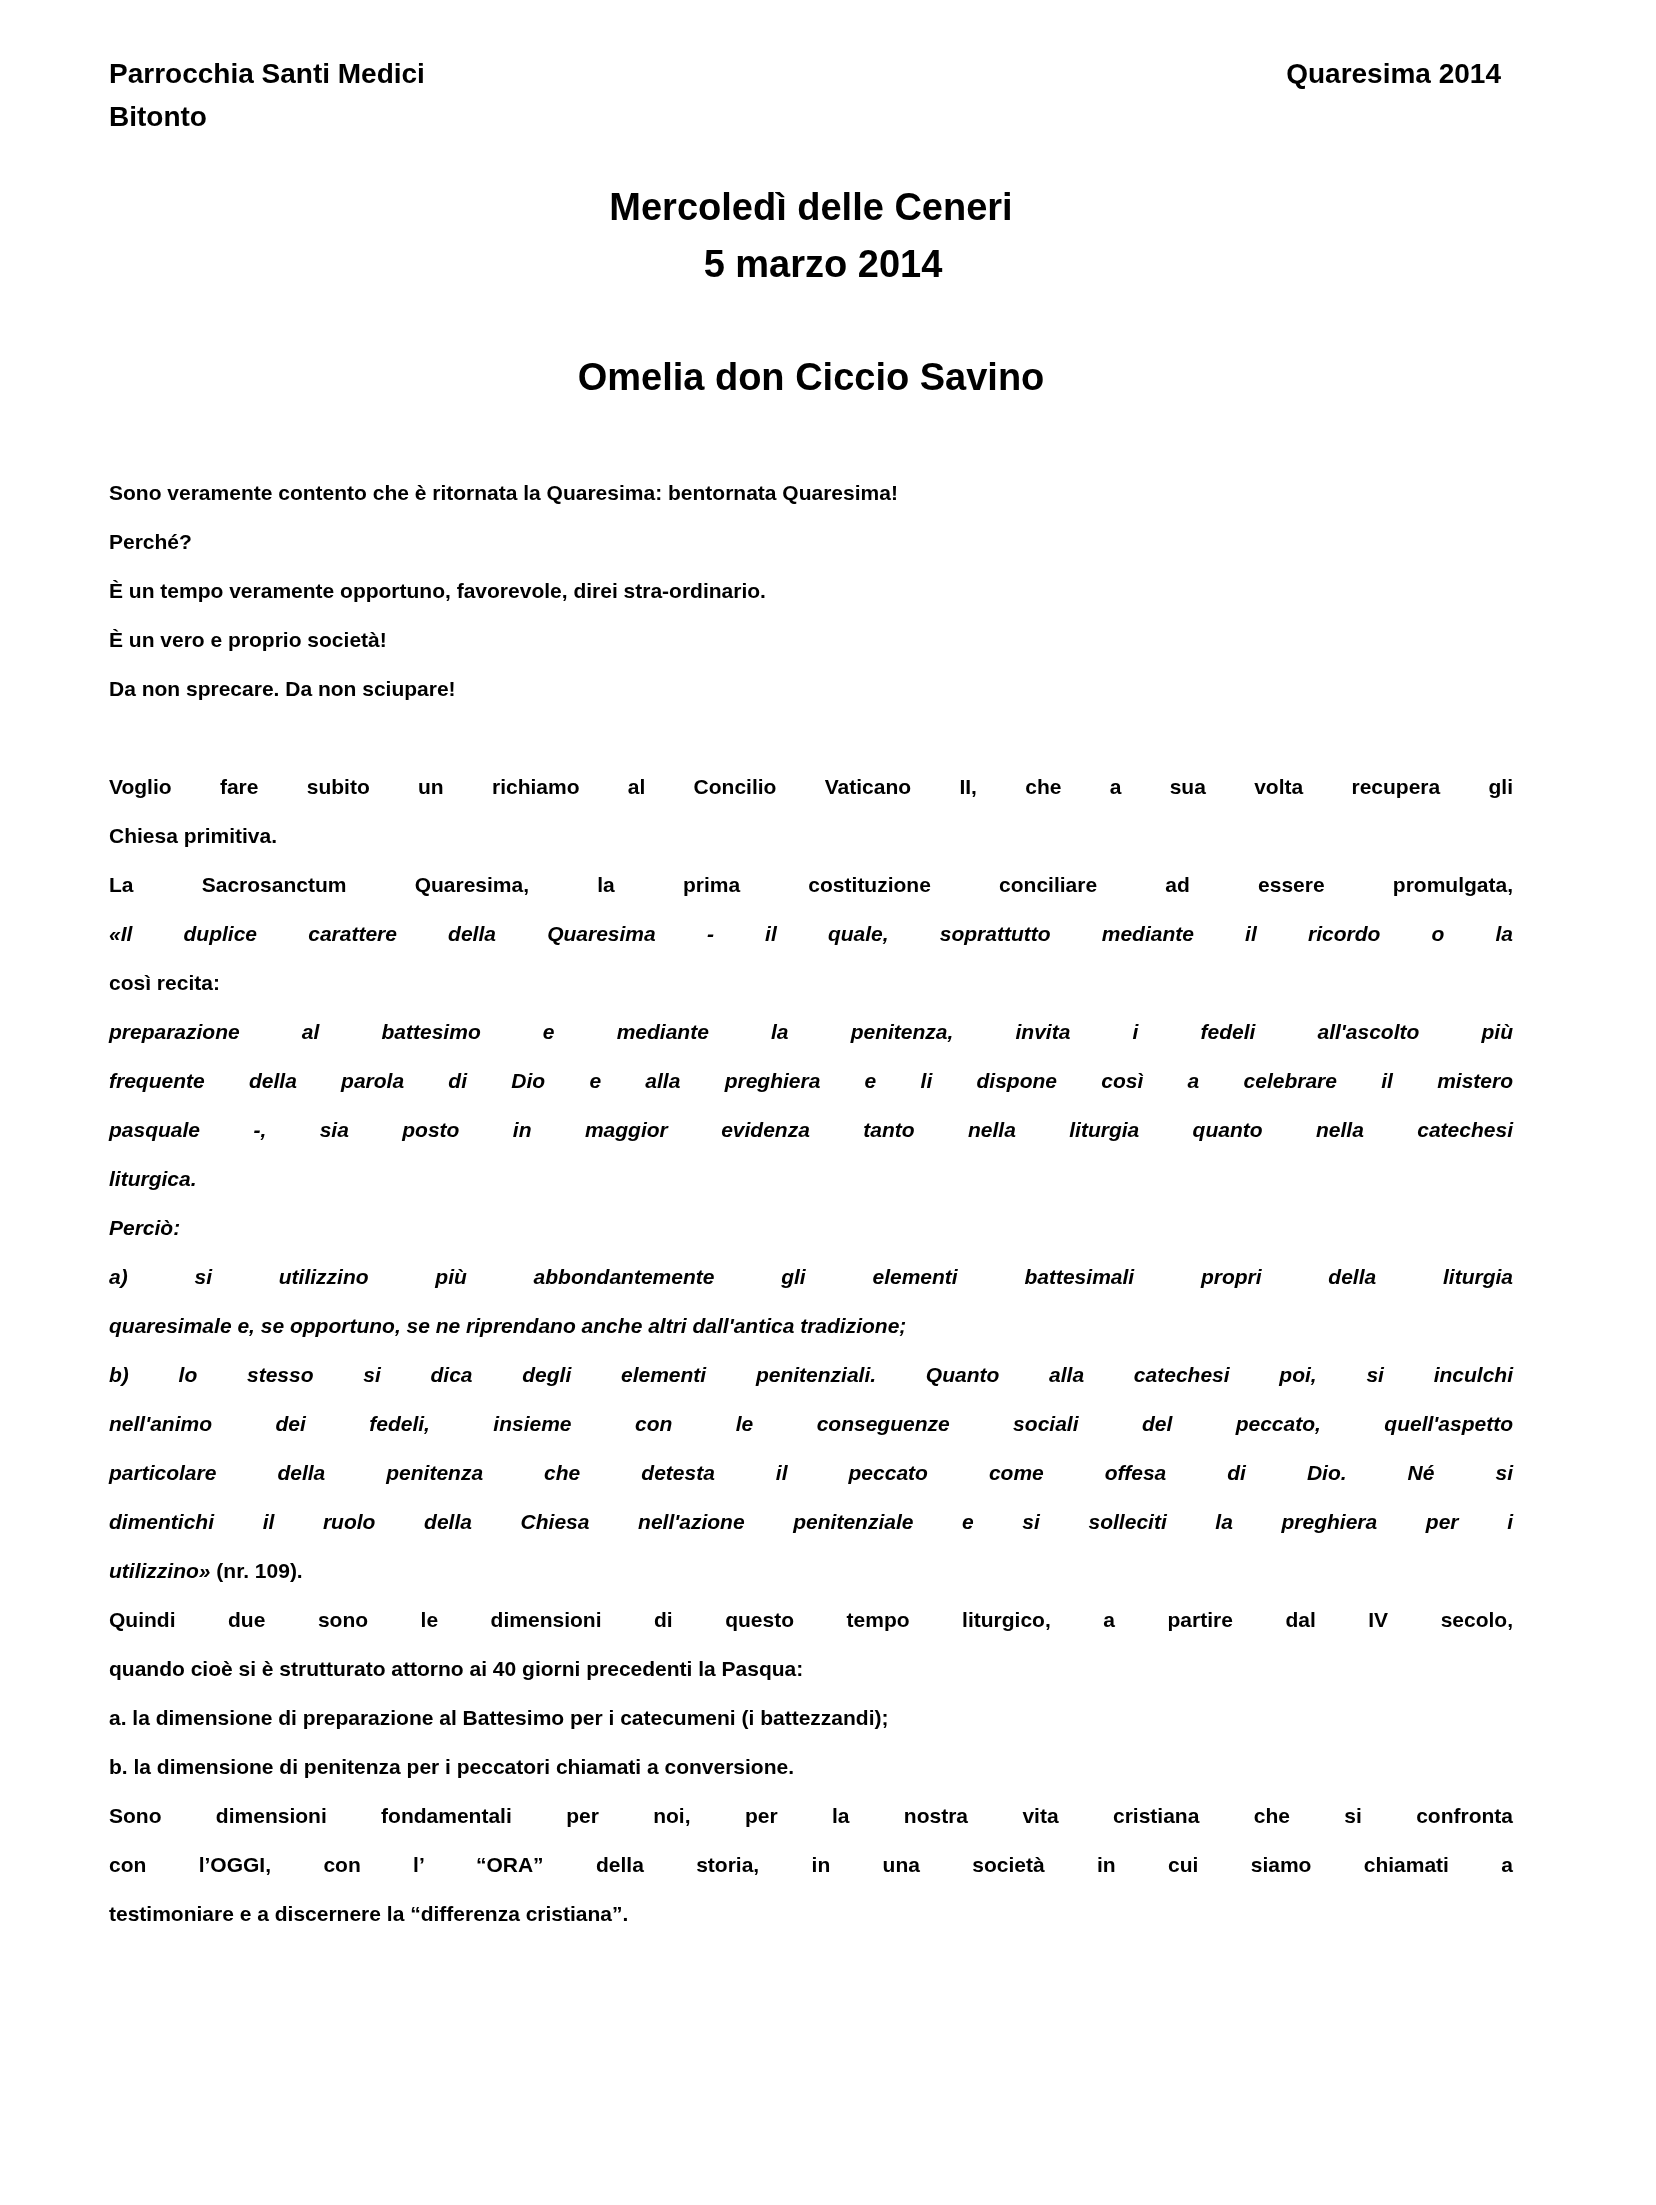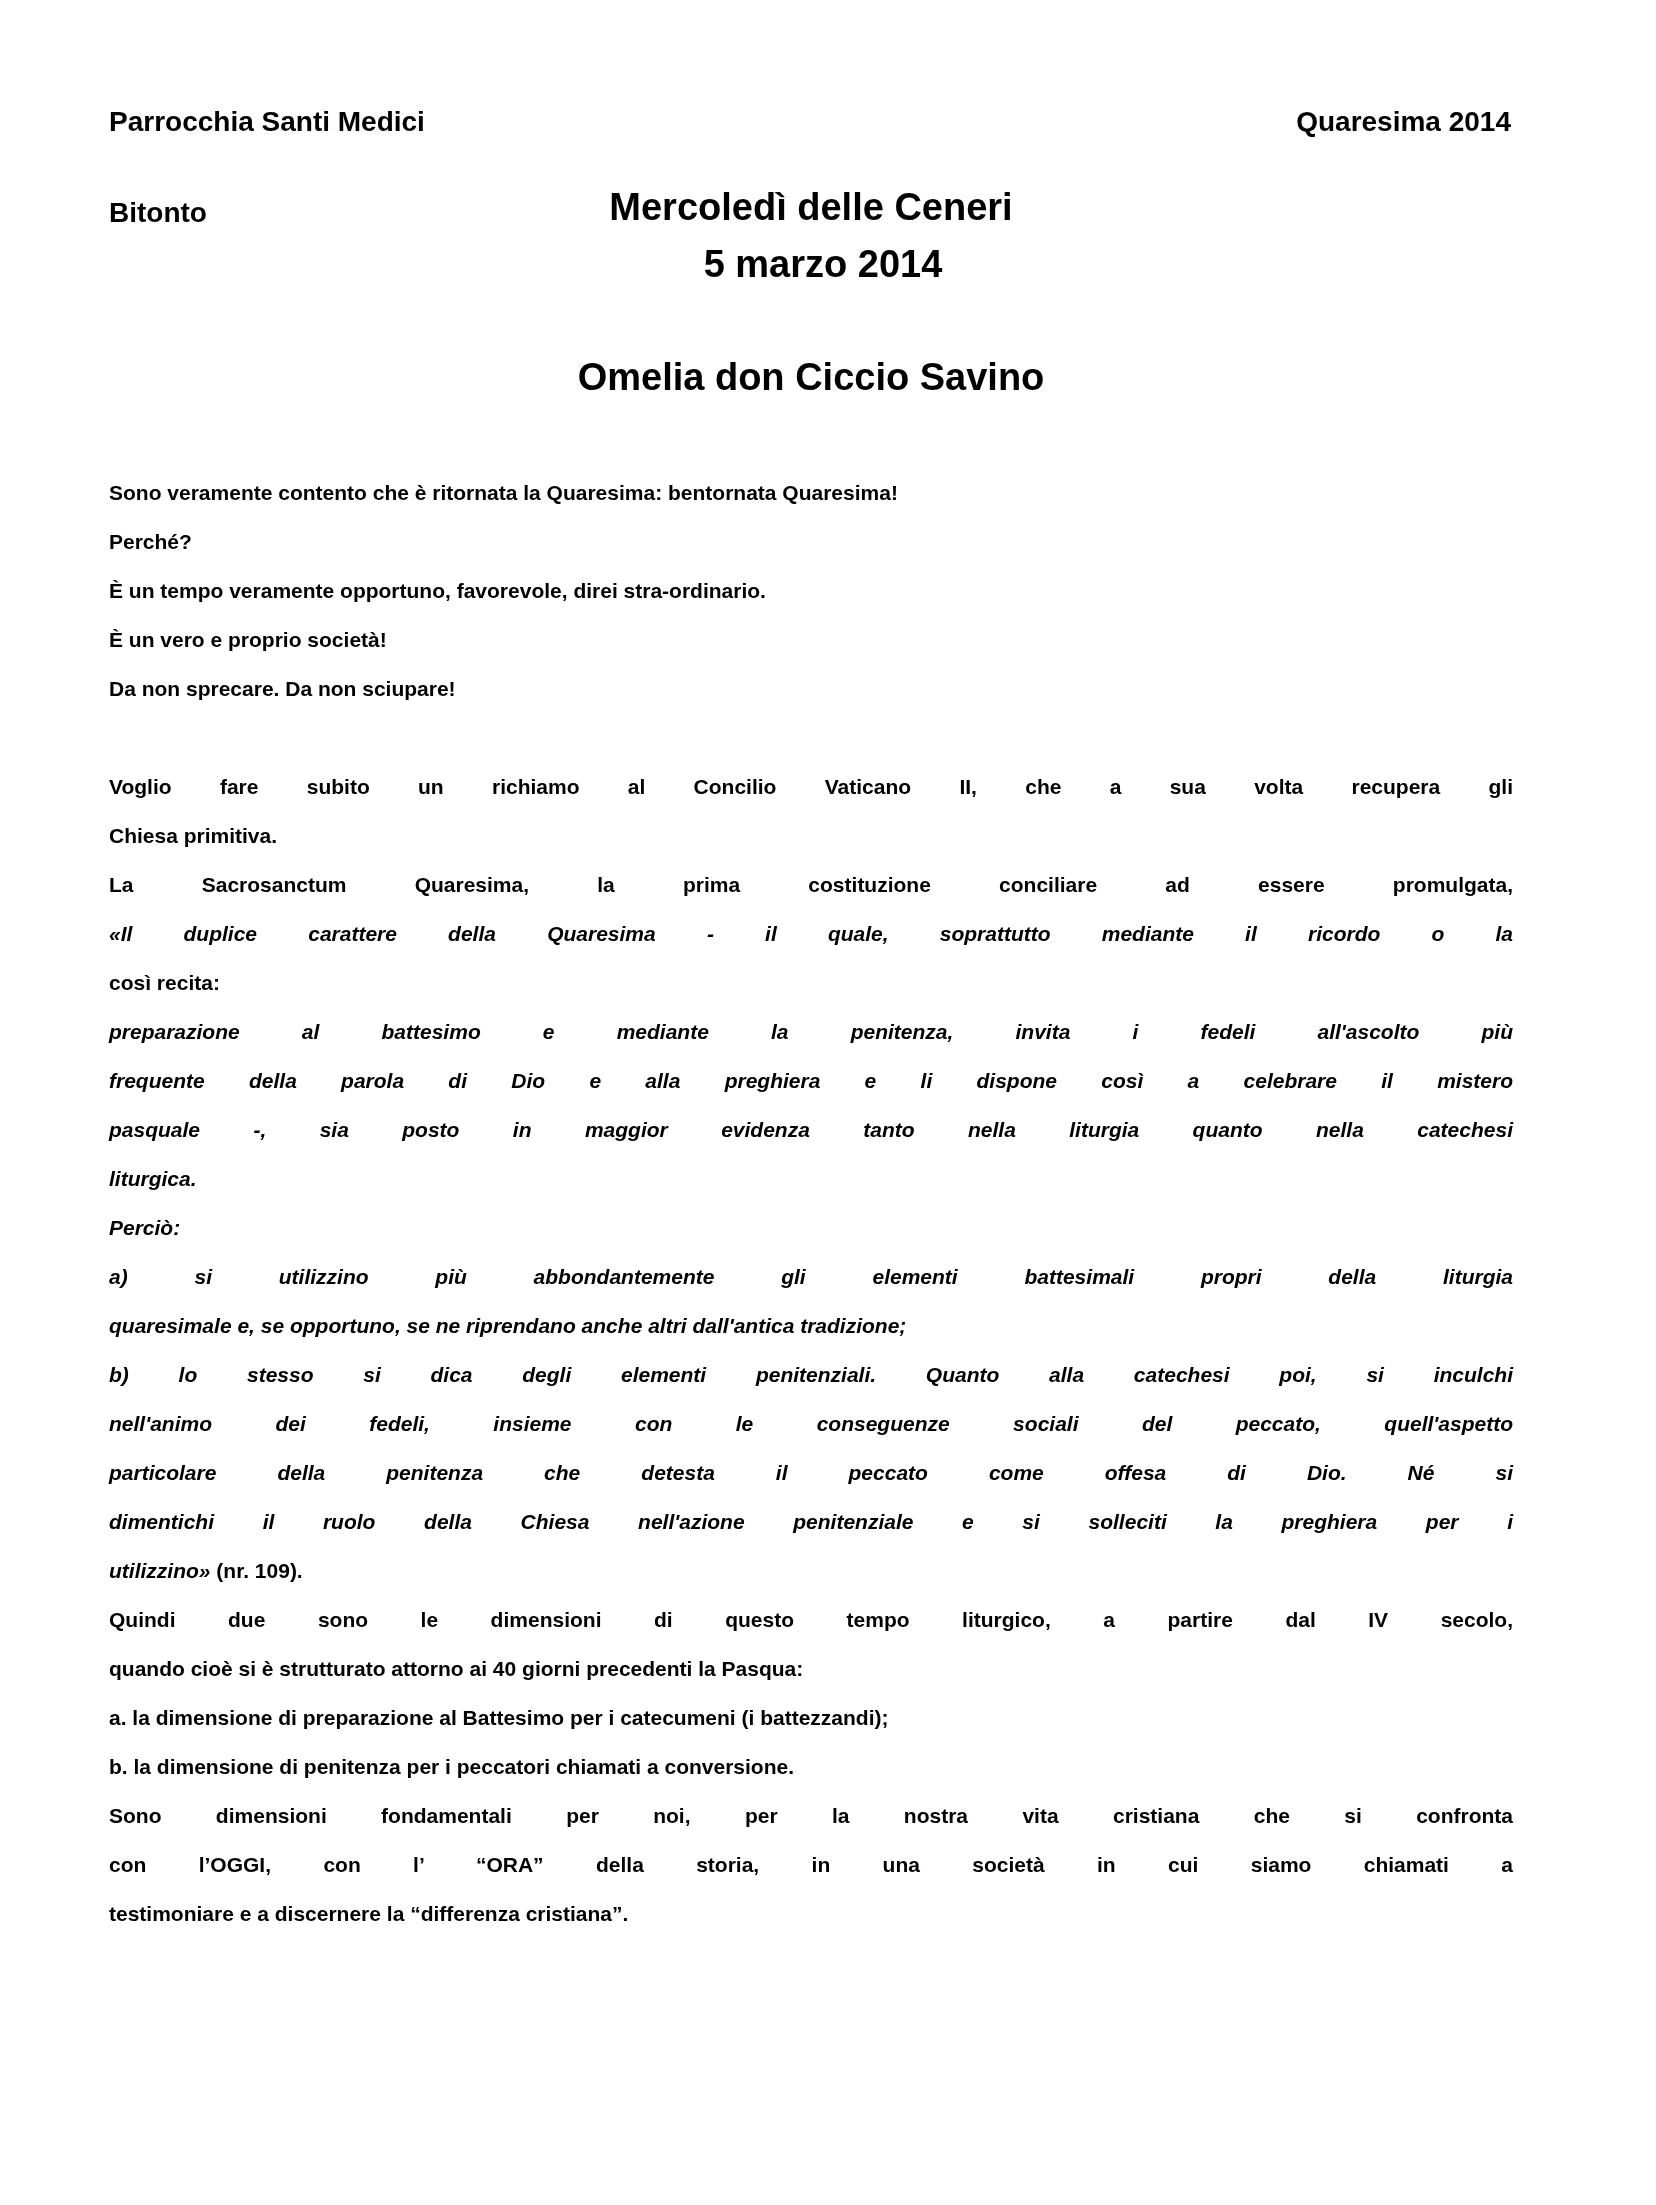--- a/index.html
+++ b/index.html
@@ -20,22 +20,22 @@
   .header {
     position: absolute;
     top: 52px;
     left: 0;
     width: 1404px;
     font-weight: bold;
     font-size: 28px;
     line-height: 43px;
   }
   .header-left { position: absolute; left: 0; top: 0; }
-  .header-right { position: absolute; right: 2px; top: 0; text-align: right; }
-  .header-line { display: block; white-space: nowrap; margin-top: 48px; }
+  .header-right { position: absolute; right: 12px; top: 0; text-align: right; }
+  .header-line { display: block; white-space: nowrap; }
 
   .titles {
     position: absolute;
     left: 0;
     width: 1404px;
     text-align: center;
     font-weight: bold;
     font-size: 38px;
   }
   .titles .t1 { position: absolute; top: 181px; left: 0; width: 100%; line-height: 52px; }

